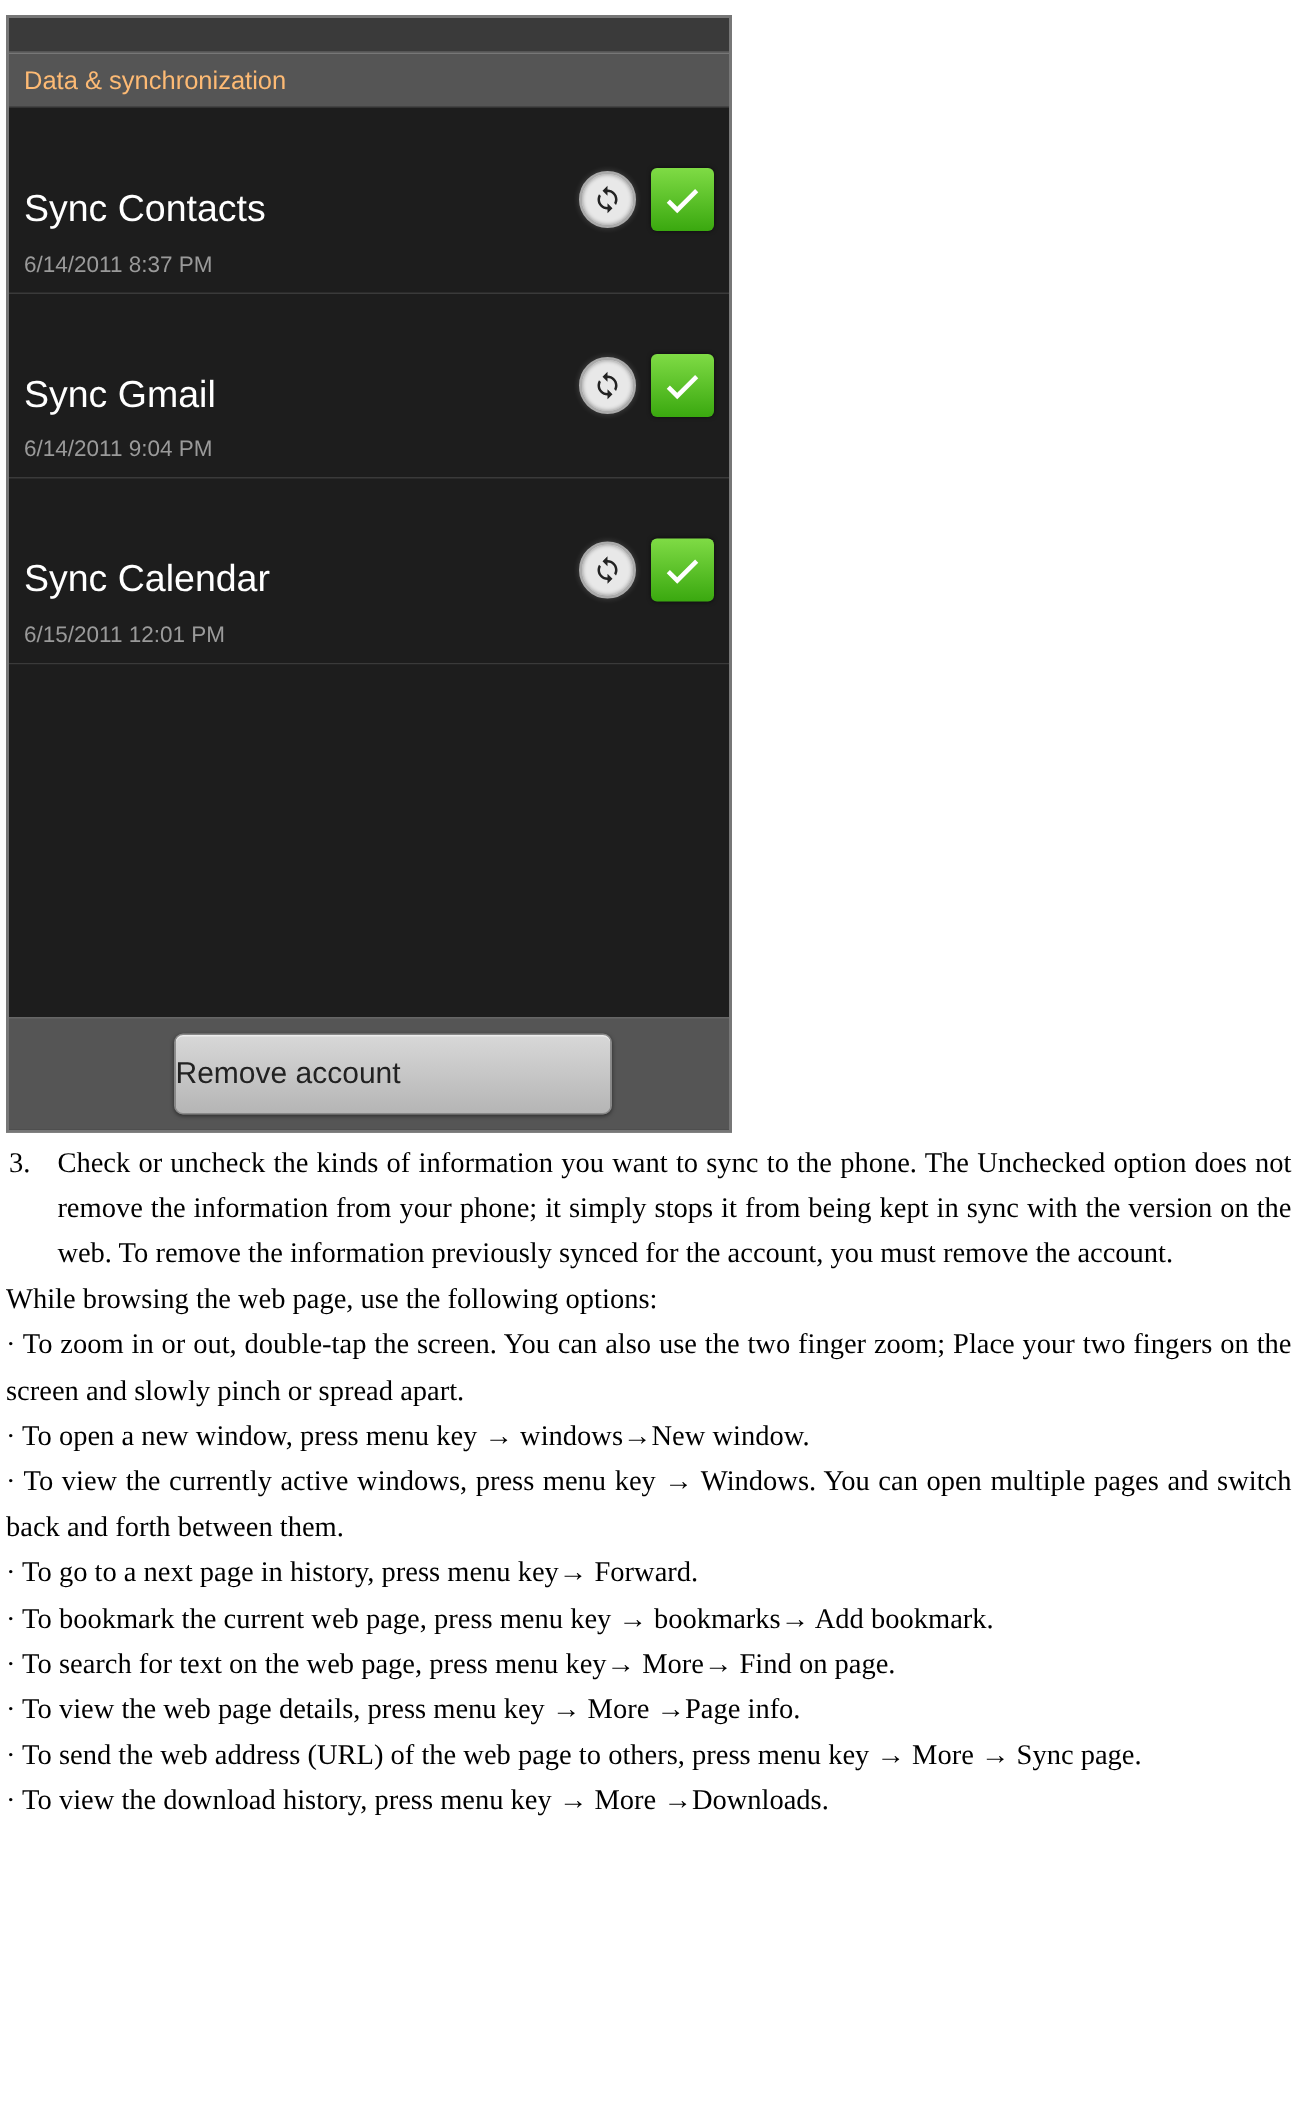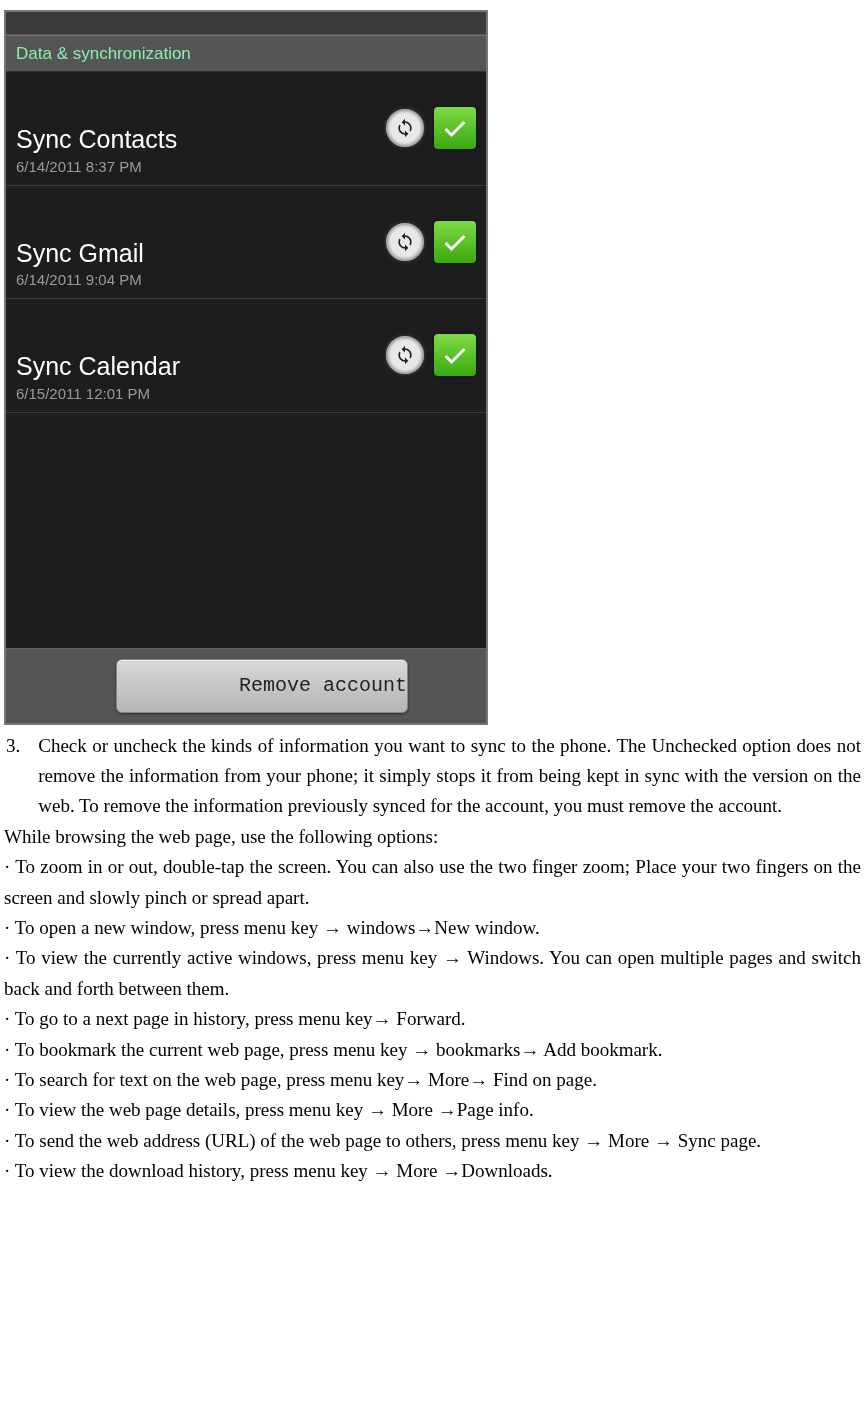--- a/index.html
+++ b/index.html
@@ -26,21 +26,21 @@
     border: 2px solid #777;
     box-sizing: border-box;
   }
   .status-bar {
     height: 22px;
     background: #3a3a3a;
     border-bottom: 1px solid #555;
   }
   .section-header {
     background: #555;
-    color: #86efac;
+    color: #fdba74;
     font-family: Arial, sans-serif;
     font-size: 17px;
     padding: 4px 10px;
     border-top: 1px solid #777;
     border-bottom: 1px solid #333;
   }
   .sync-row {
     display: flex;
     align-items: center;
     padding: 6px 10px 6px 10px;
@@ -52,21 +52,21 @@
   }
   .sync-title {
     color: #fff;
     font-size: 25px;
     line-height: 1.1;
     margin-top: 48px;
   }
   .sync-time {
     color: #9a9a9a;
     font-size: 15px;
-    margin-top: 1px;
+    margin-top: 11px;
   }
   .icon-wrap {
     display: flex;
     align-items: center;
     gap: 10px;
   }
   .sync-icon {
     width: 34px;
     height: 34px;
     border-radius: 50%;
@@ -96,22 +96,22 @@
   .button-area {
     background: #555;
     padding: 10px;
     display: flex;
     justify-content: center;
     border-top: 1px solid #666;
   }
   .remove-btn {
     width: 290px;
     padding: 10px 0;
-    text-align: right;
-    font-family: Liberation Mono, monospace;
+    text-align: left;
+    font-family: Liberation Sans, sans-serif;
     font-size: 20px;
     color: #222;
     background: linear-gradient(#d8d8d8, #b5b5b5);
     border: 1px solid #888;
     border-radius: 6px;
     box-shadow: 0 1px 0 rgba(255,255,255,0.5) inset, 0 1px 3px rgba(0,0,0,0.5);
     margin-left: 32px;
   }
   .numbered {
     display: flex;

